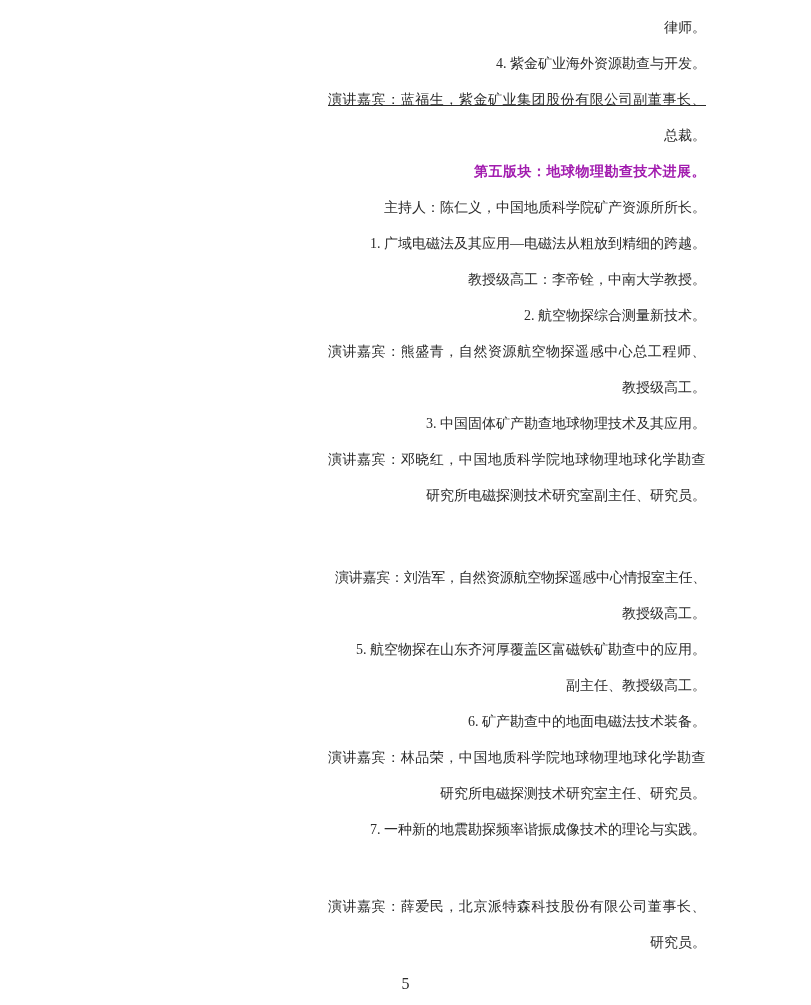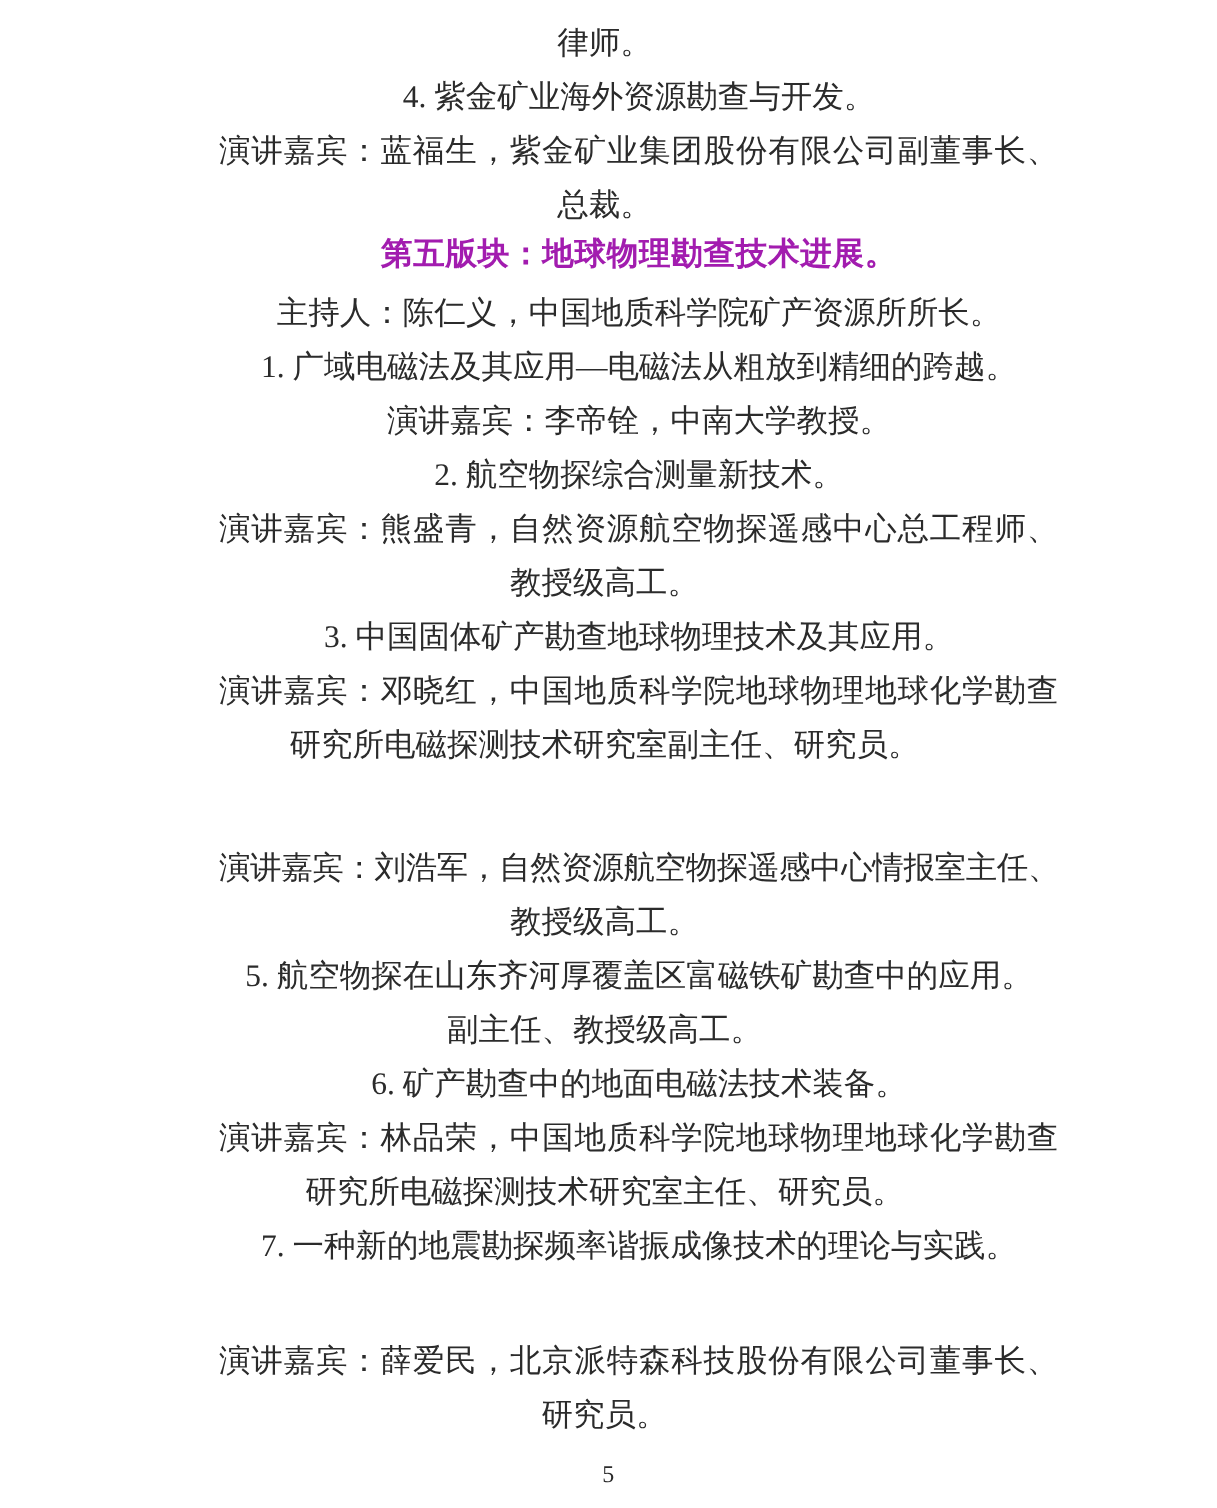--- a/index.html
+++ b/index.html
@@ -16,25 +16,25 @@
     font-family: "Liberation Serif", "DejaVu Serif", serif;
     color: #2b2b2b;
   }
   .content {
     position: absolute;
     left: 100px;
     top: 10px;
     width: 606px;
   }
   .line {
-    font-size: 21px;
+    font-size: 14px;
     line-height: 36px;
     height: 36px;
     white-space: nowrap;
-    text-align: center;
+    text-align: right;
   }
   .line.indent {
     padding-left: 46px;
   }
   .line.bold {
     font-weight: 700;
     color: #a21caf;
     font-family: Liberation Mono, monospace;
     letter-spacing: 0.5px;
   }
@@ -50,26 +50,26 @@
     font-family: "Liberation Serif", "DejaVu Serif", serif;
   }
 </style>
 </head>
 <body>
 
 <div class="page">
   <div class="content">
       <div class="line">律师。</div>
       <div class="line indent">4. 紫金矿业海外资源勘查与开发。</div>
-      <div class="line indent justify" style="letter-spacing: 0.538462px;">演讲嘉宾：蓝福生，紫金矿业集团股份有限公司副董事长、</div>
+      <div class="line indent justify" style="letter-spacing: 0.538462px; text-decoration: underline;">演讲嘉宾：蓝福生，紫金矿业集团股份有限公司副董事长、</div>
       <div class="line">总裁。</div>
       <div class="line indent bold">第五版块：地球物理勘查技术进展。</div>
       <div class="line indent">主持人：陈仁义，中国地质科学院矿产资源所所长。</div>
       <div class="line indent">1. 广域电磁法及其应用—电磁法从粗放到精细的跨越。</div>
-      <div class="line indent">演讲嘉宾：李帝铨，中南大学教授。</div>
+      <div class="line indent">教授级高工：李帝铨，中南大学教授。</div>
       <div class="line indent">2. 航空物探综合测量新技术。</div>
       <div class="line indent justify" style="letter-spacing: 0.538462px;">演讲嘉宾：熊盛青，自然资源航空物探遥感中心总工程师、</div>
       <div class="line">教授级高工。</div>
       <div class="line indent">3. 中国固体矿产勘查地球物理技术及其应用。</div>
       <div class="line indent justify" style="letter-spacing: 0.538462px;">演讲嘉宾：邓晓红，中国地质科学院地球物理地球化学勘查</div>
       <div class="line">研究所电磁探测技术研究室副主任、研究员。</div>
       <div class="line indent justify" style="letter-spacing: -0.259259px; margin-top: 46px;">演讲嘉宾：刘浩军，自然资源航空物探遥感中心情报室主任、</div>
       <div class="line">教授级高工。</div>
       <div class="line indent">5. 航空物探在山东齐河厚覆盖区富磁铁矿勘查中的应用。</div>
       <div class="line">副主任、教授级高工。</div>

